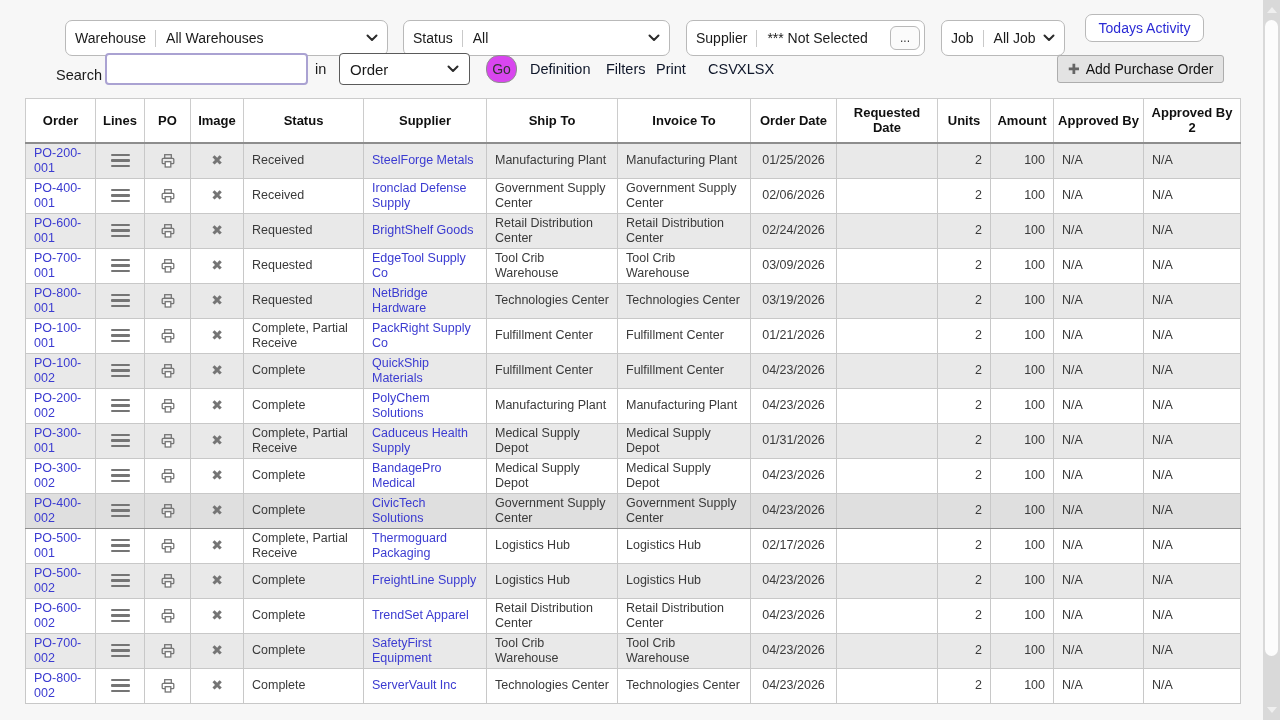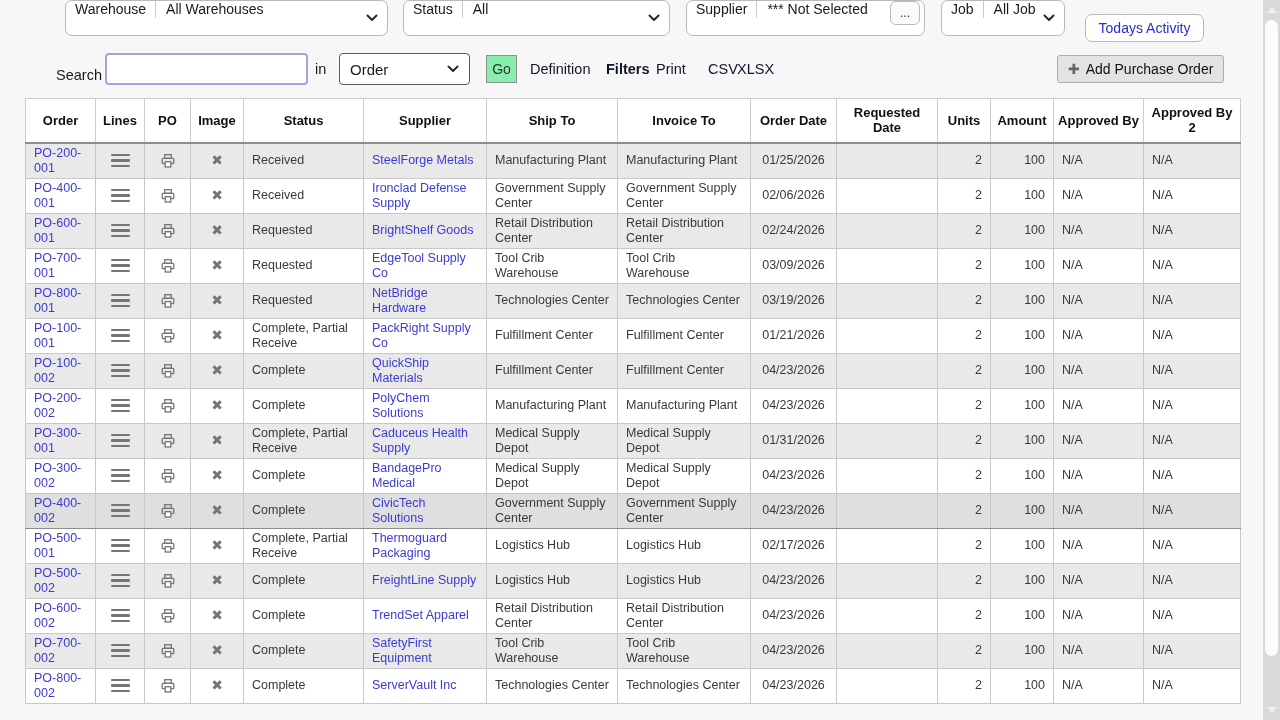--- a/index.html
+++ b/index.html
@@ -8,23 +8,23 @@
     background:#f7f7f7;
     font-family:"Liberation Sans","DejaVu Sans",sans-serif;
     color:#1a1a1a;
     position:relative;
   }
 
   
   .topbar { position:relative; height:98px; }
 
   .filter-group {
-    position:absolute; top:0; height:36px;
+    position:absolute; top:20px; height:36px;
     background:#fff; border:1px solid #b9b9b9; border-radius:7px;
-    display:flex; font-size:14px; padding:0 9px;
+    display:flex; align-items:center; font-size:14px; padding:0 9px;
   }
   .fg-label { color:#1a1a1a; white-space:nowrap; padding-right:9px; }
   .fg-divider { width:1px; height:17px; background:#c9c9c9; flex:0 0 1px; }
   .fg-value { padding-left:10px; white-space:nowrap; overflow:hidden; flex:1; }
   .chevron { margin-left:8px; display:flex; align-items:center; flex:0 0 auto; }
 
   .wh-group   { left:65px;  width:323px; }
   .st-group   { left:403px; width:267px; }
   .sup-group  { left:686px; width:239px; padding-right:4px; }
   .job-group  { left:941px; width:124px; }
@@ -51,28 +51,28 @@
   }
   .in-label { position:absolute; left:315px; top:53px; height:32px; line-height:32px; font-size:14.5px; }
   .order-select {
     position:absolute; left:339px; top:53px; width:131px; height:32px;
     background:#fff; border:1px solid #5a5a5a; border-radius:4px;
     display:flex; align-items:center; font-size:15px; padding:0 10px; cursor:pointer;
   }
   .order-select .fg-value { padding-left:0; }
   .go-btn {
     position:absolute; left:486px; top:55px; width:31px; height:28px;
-    background:#86efac; border:1px solid #8f8f8f; border-radius:0;
+    background:#d946ef; border:1px solid #8f8f8f; border-radius:13px;
     font-size:14px; color:#333; cursor:pointer; font-family:inherit;
   }
   .action-link {
     position:absolute; top:53px; height:32px; line-height:32px;
     color:#0f172a; font-size:14.5px; text-decoration:none; cursor:pointer; white-space:nowrap;
   }
-  .lk-definition { left:530px; } .lk-filters { left:606px;font-weight:bold; } .lk-print { left:656px; }
+  .lk-definition { left:530px; } .lk-filters { left:606px; } .lk-print { left:656px; }
   .lk-csv { left:708px; } .lk-xlsx { left:737px; }
 
   .add-btn {
     position:absolute; left:1057px; top:55px; height:28px;
     background:#e3e3e3; border:1px solid #adadad; border-radius:3px;
     font-size:14px; color:#111; display:flex; align-items:center; gap:6px;
     padding:0 10px; cursor:pointer; font-family:inherit;
   }
   .plus-ic { color:#666; font-size:14px; line-height:1; }
 

